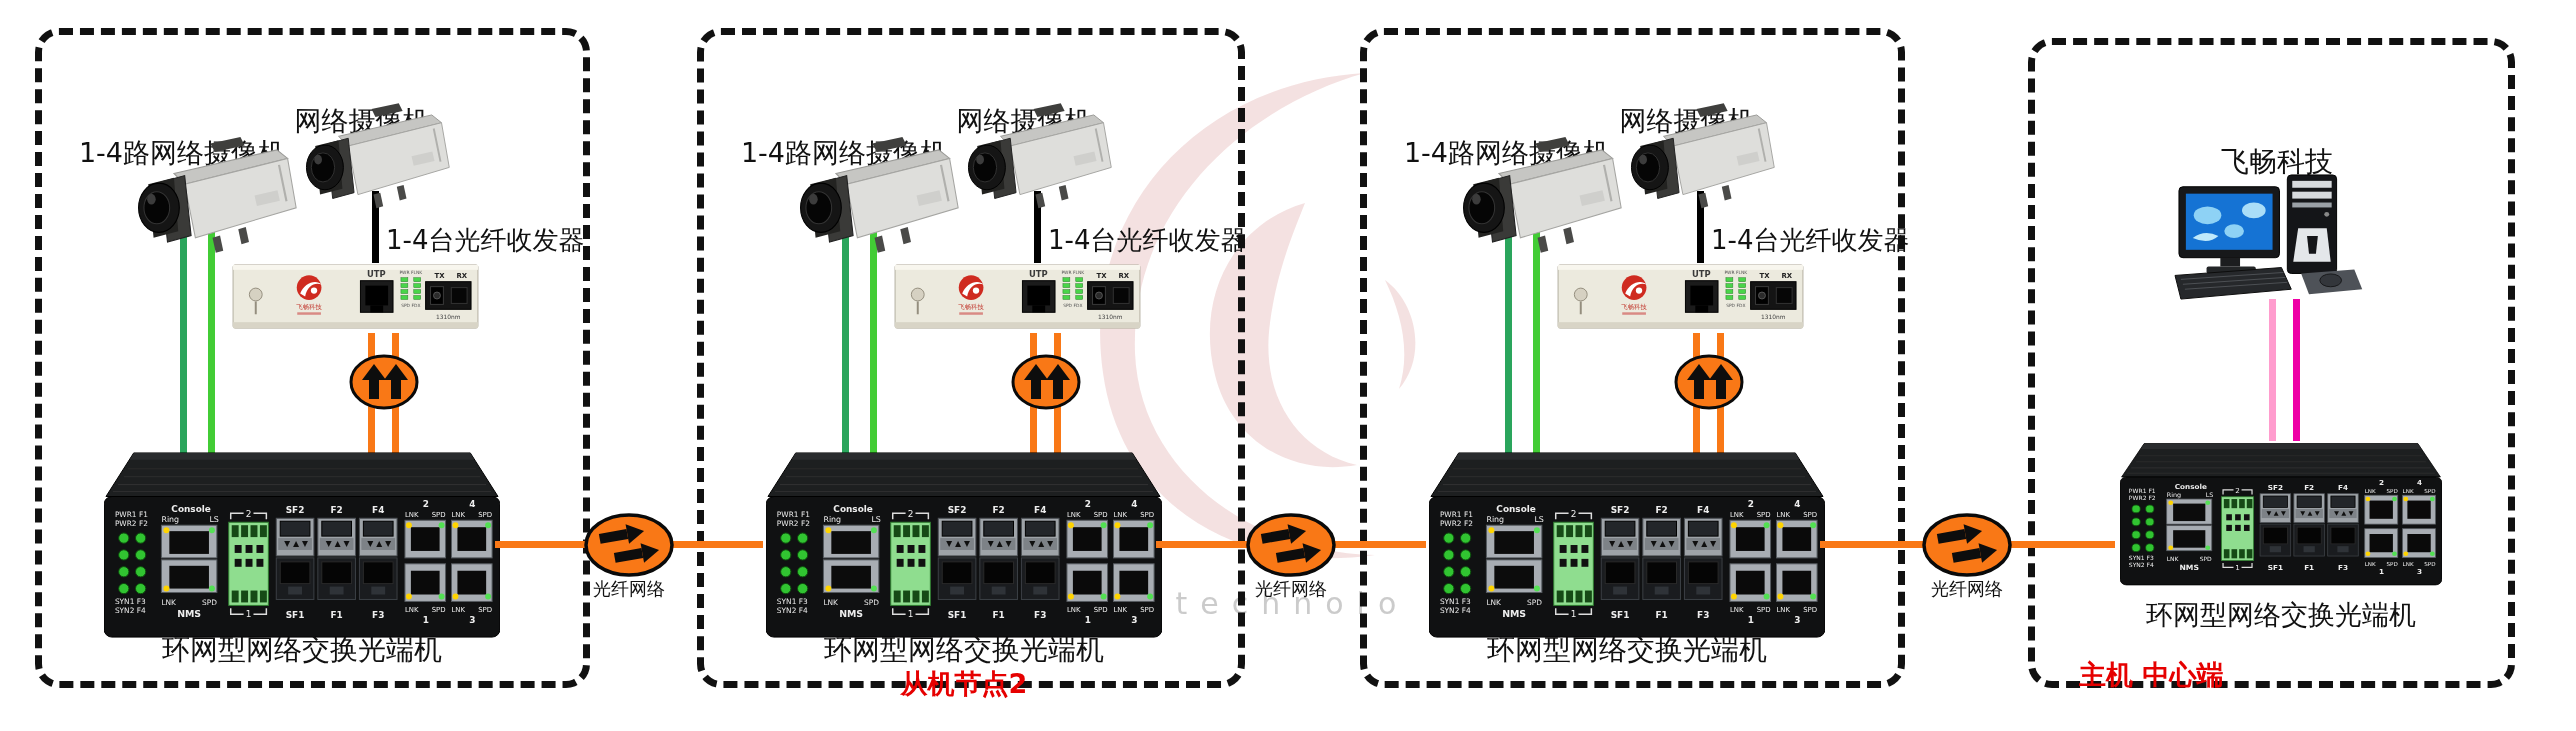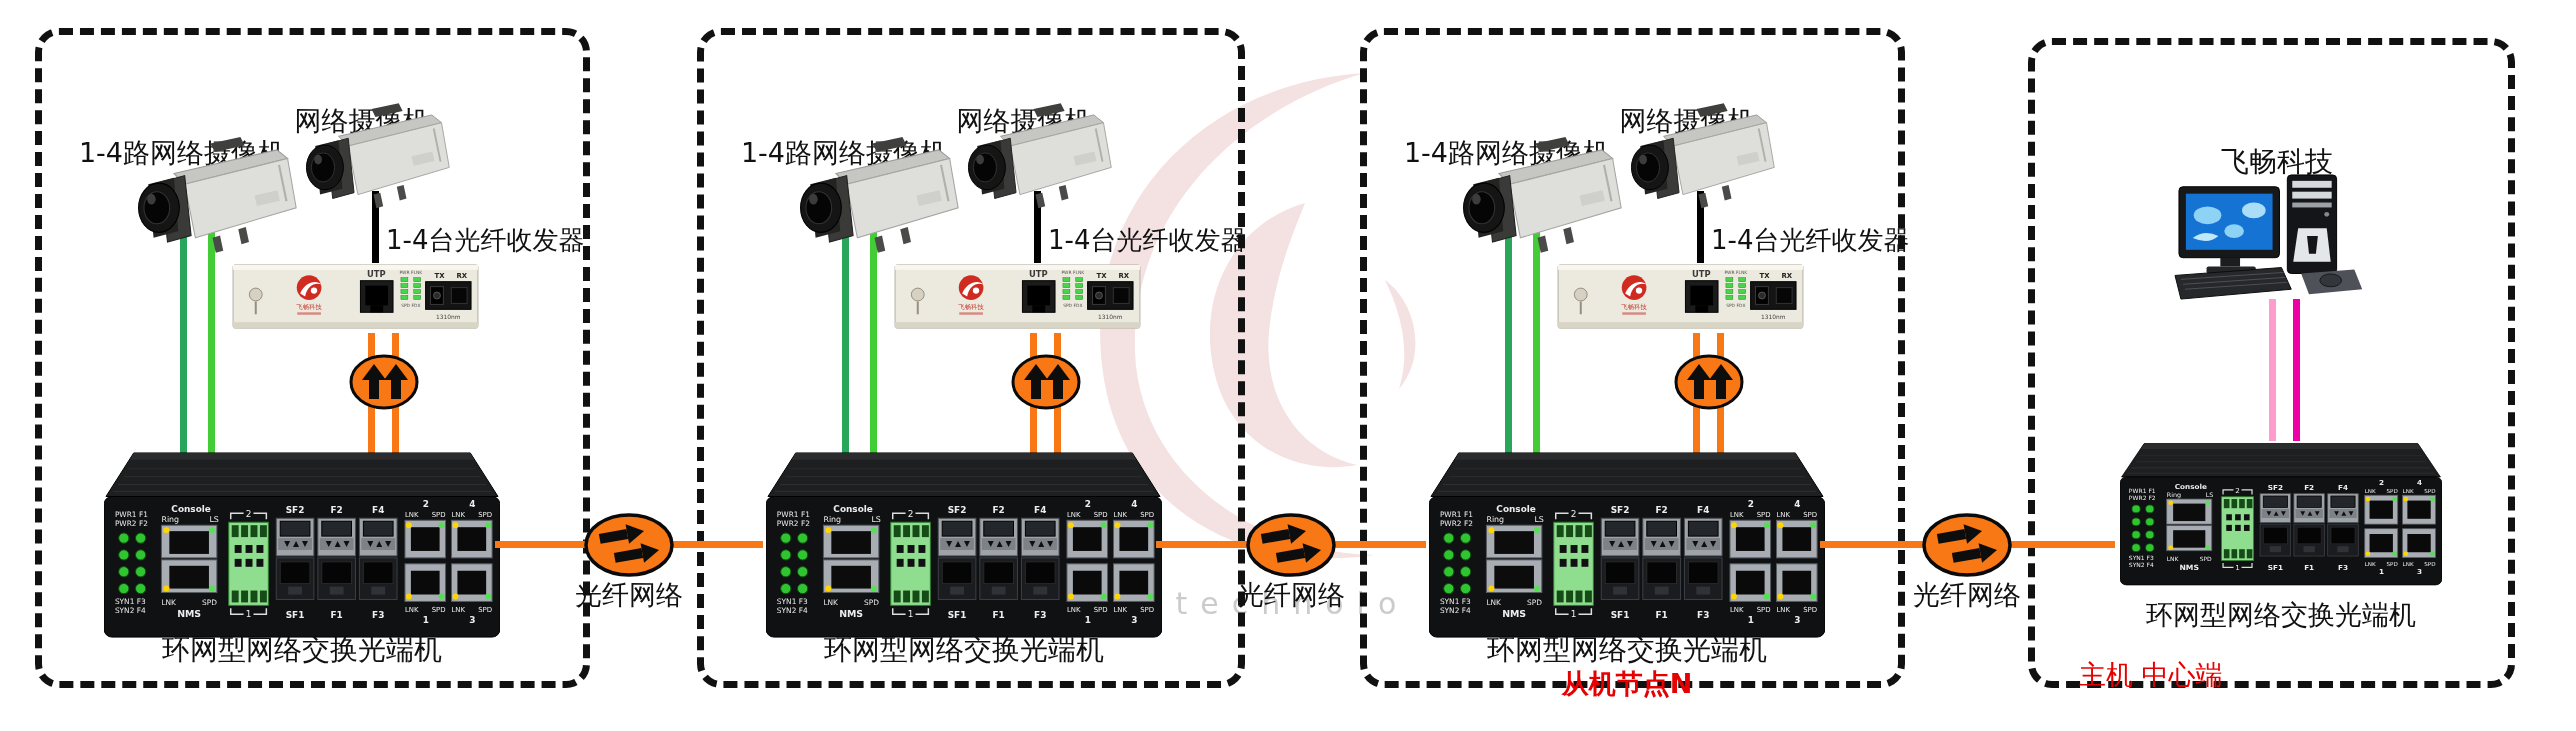--- a/index.html
+++ b/index.html
@@ -34,29 +34,29 @@
   .cam1{left:76px;top:102px;width:188px;height:134px;}
   .cam2{left:246px;top:68px;width:170px;height:122px;}
   .transceiver{left:190px;top:222px;width:247px;height:79px;}
   .uplink{left:306px;top:318px;width:72px;height:58px;}
   .switch{left:62px;top:412px;width:396px;height:198px;}
   
   .center-lbl{left:122px;top:98px;width:240px;text-align:center;font-size:28px;}
   .computer{left:138px;top:126px;width:207px;height:133px;}
   .switch-m{left:85px;top:394px;width:322px;height:152px;}
   .switch-lbl-m{left:85px;top:552px;width:322px;text-align:center;font-size:27px;}
-  .node-lbl-m{left:44px;top:612px;font-size:27px;font-weight:normal;}
+  .node-lbl-m{left:44px;top:612px;font-size:27px;font-weight:bold;}
   
   .ring{position:absolute;height:7px;top:541px;z-index:3;}
   .seg1{left:495px;width:268px;}
   .seg2{left:1156px;width:270px;}
   .seg3{left:1820px;width:295px;}
   .ring-ell{position:absolute;top:512px;width:92px;height:66px;z-index:4;}
   .re1{left:583px;} .re2{left:1245px;} .re3{left:1921px;}
-  .fiber-lbl{position:absolute;top:577px;width:220px;text-align:center;font-size:27px;z-index:4;}
+  .fiber-lbl{position:absolute;top:577px;width:220px;text-align:center;font-size:18px;z-index:4;}
   .fl1{left:519px;} .fl2{left:1181px;} .fl3{left:1857px;}
   
   .wm-logo{position:absolute;left:1055px;top:55px;width:480px;height:510px;z-index:0;opacity:.55;}
   .wm-text{position:absolute;left:1008px;top:586px;z-index:0;font-size:30px;letter-spacing:13px;
            color:#a9a9a9;opacity:.6;white-space:nowrap;}
 </style>
 </head>
 <body>
 
 <div id="stage">
@@ -363,20 +363,21 @@
       </svg>
     <div class="vline o1" style="background:#f97816"></div>
     <div class="vline o2" style="background:#f97816"></div>
     <svg class="abs uplink">
         <use href="#sym-up-ellipse"></use>
       </svg>
     <svg class="abs switch">
         <use href="#sym-switch"></use>
       </svg>
     <div class="lbl switch-lbl">环网型网络交换光端机</div>
+    <div class="lbl node-lbl" style="color:#e60000">从机节点2</div>
   </div>
 
   <div class="node" id="node3">
     <div class="lbl multi-cam">1-4路网络摄像机</div>
     <div class="lbl single-cam">网络摄像机</div>
     <div class="vline g1" style="background:#2aa55c"></div>
     <div class="vline g2" style="background:#42cc35"></div>
     <div class="vline blk"></div>
     <svg class="abs cam1">
         <use href="#sym-camera"></use>
@@ -390,21 +391,20 @@
       </svg>
     <div class="vline o1" style="background:#f97816"></div>
     <div class="vline o2" style="background:#f97816"></div>
     <svg class="abs uplink">
         <use href="#sym-up-ellipse"></use>
       </svg>
     <svg class="abs switch">
         <use href="#sym-switch"></use>
       </svg>
     <div class="lbl switch-lbl">环网型网络交换光端机</div>
-    <div class="lbl node-lbl" style="color:#e60000">从机节点N</div>
   </div>
 
   <div class="node" id="node4">
     <div class="lbl center-lbl">飞畅科技</div>
     <div class="vline p1" style="background:#ff9cce"></div>
     <div class="vline p2" style="background:#ee00a6"></div>
     <svg class="abs computer">
         <use href="#sym-computer"></use>
       </svg>
     <svg class="abs switch-m" preserveAspectRatio="none" viewBox="0 0 400 200">

